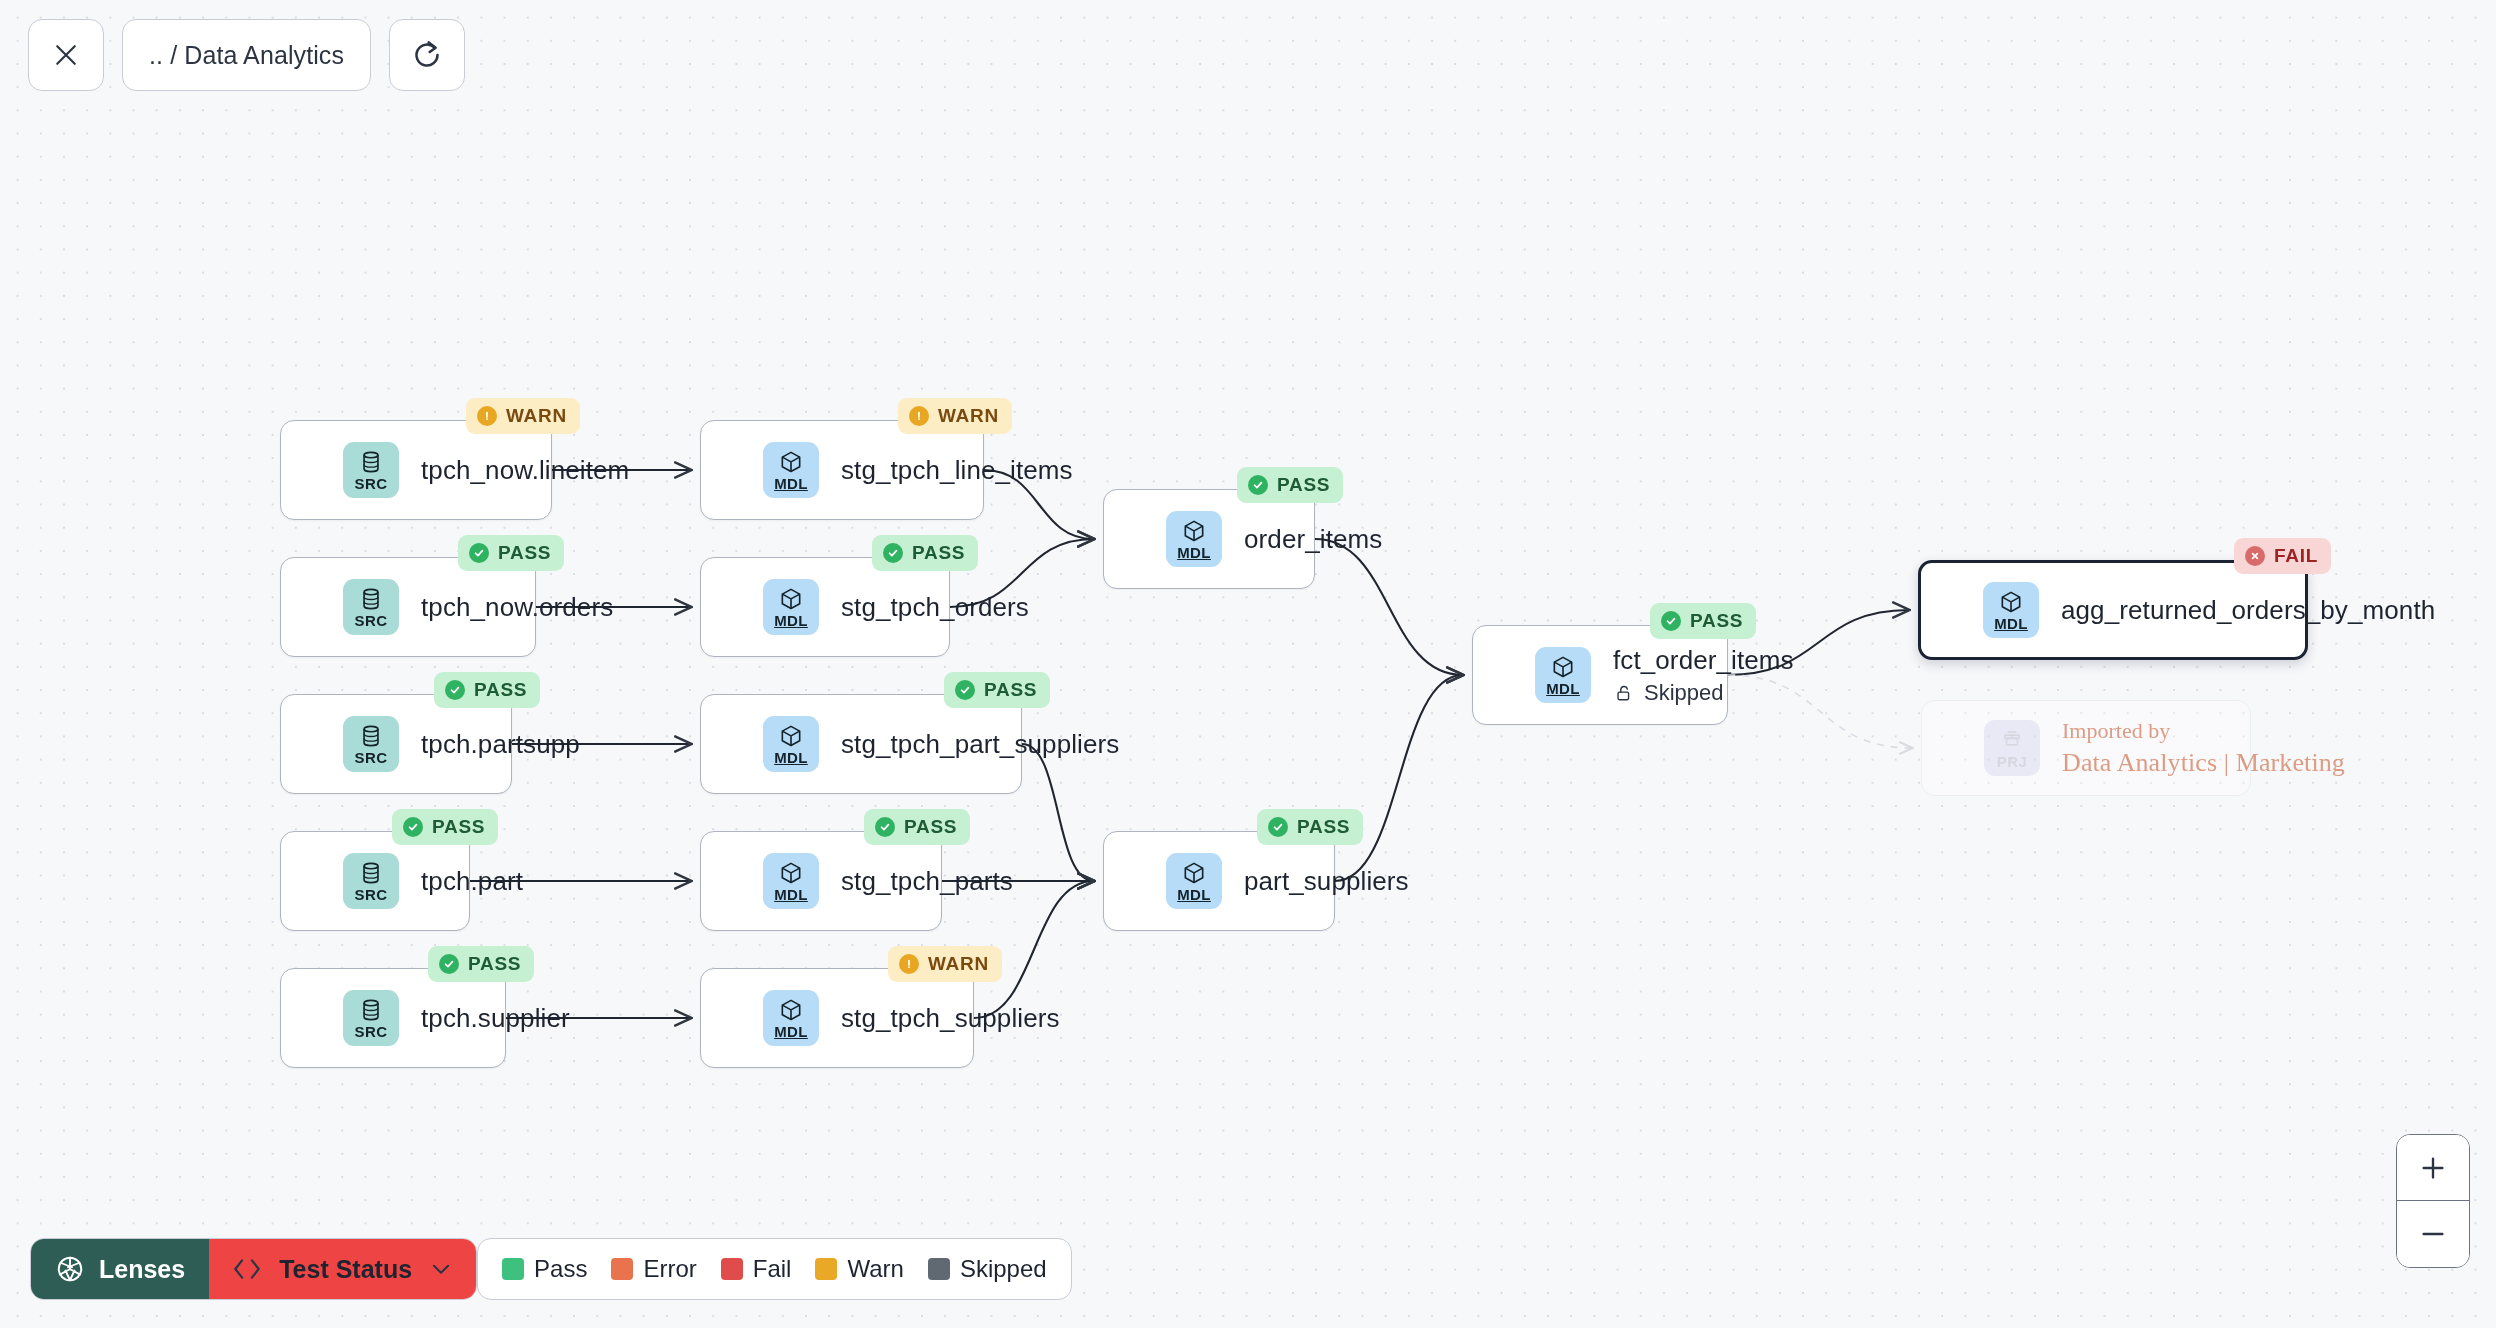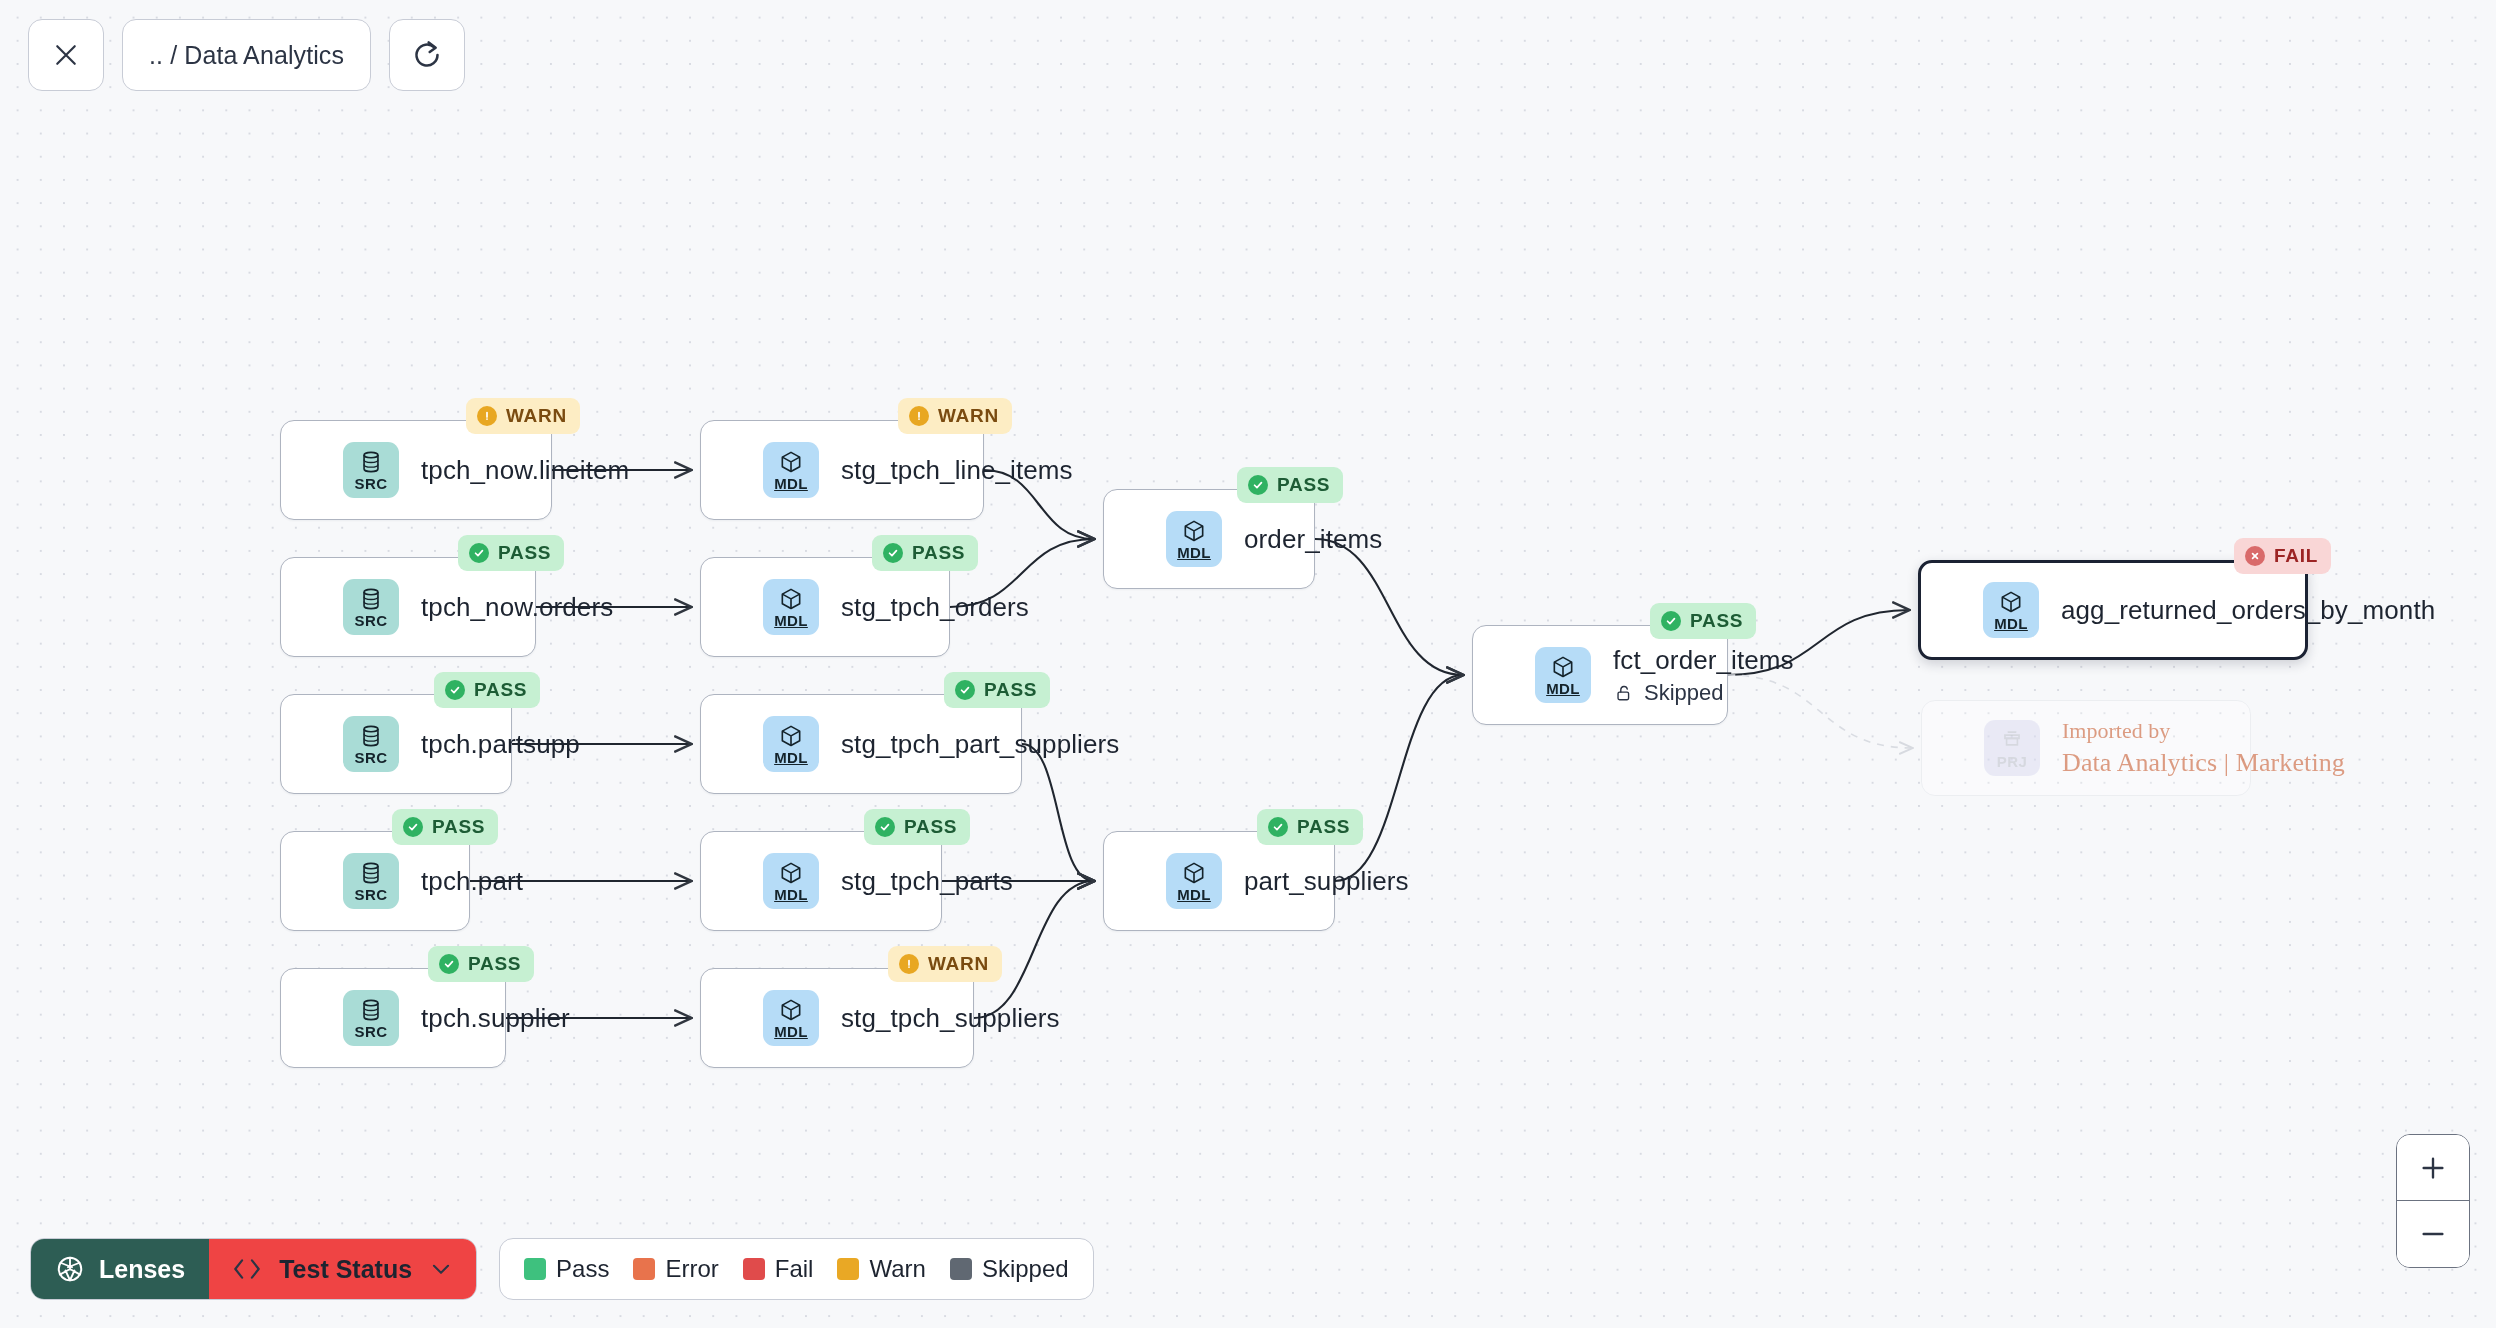--- a/index.html
+++ b/index.html
@@ -114,21 +114,21 @@
     flex: 0 0 20px;
   }
   .status.pass .dot { background: #2fb262; }
   .status.warn .dot { background: #e8a722; }
   .status.fail .dot { background: #d96a6a; }
   .status .dot svg { display: block; }
 
   
   #bottombar {
     position: absolute; left: 30px; bottom: 28px;
-    display: flex; align-items: center; gap: 22px;
+    display: flex; align-items: center; 
     z-index: 40;
   }
   #lens-group {
     display: flex; align-items: stretch;
     border-radius: 14px; overflow: hidden;
     border: 1.6px solid #c8ccd6;
     height: 62px;
     background: #fff;
   }
   #lenses-btn {

